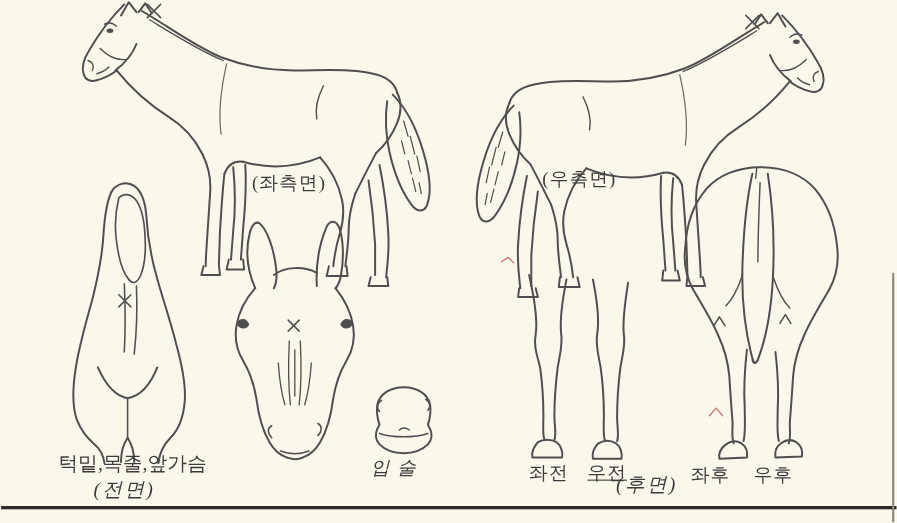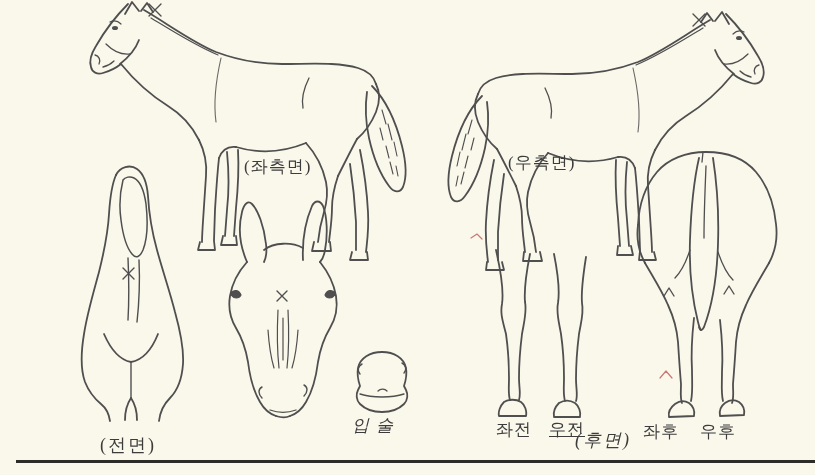--- a/index.html
+++ b/index.html
@@ -1,29 +1,29 @@
 <!DOCTYPE html>
 <html><head>
 <meta charset="utf-8">
 <style>
   html,body{margin:0;padding:0;}
   body{
     width:815px;height:475px;overflow:hidden;position:relative;
     background:#faf7eb;
     font-family:"Liberation Serif","DejaVu Serif",serif;
   }
-  #canvas-wrap{position:absolute;left:16px;top:0;width:741px;height:475px;}
+  #canvas-wrap{position:absolute;left:1px;top:0;width:741px;height:475px;}
   svg{position:absolute;left:0;top:0;}
   .lbl{
     position:absolute;color:#3c3c3c;font-size:17px;letter-spacing:1px;
     white-space:nowrap;line-height:1.1;
   }
   .lbl.big{font-size:18px;}
   #label-front-parts{left:52px;top:412px;letter-spacing:0;}
-  #label-front-view{left:84px;top:436px;letter-spacing:2px;}
+  #label-front-view{left:84px;top:436px;letter-spacing:2px;font-style:italic;}
   #label-left-side{left:228px;top:158px;}
   #label-right-side{left:492px;top:154px;}
   #label-lips{left:336px;top:417px;letter-spacing:7px;font-style:italic;}
   #label-left-front{left:480px;top:421px;}
   #label-right-front{left:533px;top:421px;text-decoration:underline;}
   #label-rear-view{left:559px;top:431px;letter-spacing:2px;font-style:italic;}
   #label-left-rear{left:627px;top:423px;}
   #label-right-rear{left:684px;top:423px;}
   #bottom-rule{
     position:absolute;left:0;top:460px;width:815px;height:3px;
@@ -186,20 +186,21 @@
     </g>
 
     <g stroke="#c97a74" stroke-width="1.2">
       <path d="M 455,238 l 6,-4 l 5,5"></path>
       <path d="M 644,378 L 650,371 L 656,378"></path>
     </g>
   </svg>
 
   <div class="lbl" id="label-left-side">(좌측면)</div>
   <div class="lbl" id="label-right-side">(우측면)</div>
+  <div class="lbl big" id="label-front-parts">턱밑,목줄,앞가슴</div>
   <div class="lbl big" id="label-front-view">(전면)</div>
   <div class="lbl" id="label-lips">입술</div>
   <div class="lbl" id="label-left-front">좌전</div>
   <div class="lbl" id="label-right-front">우전</div>
   <div class="lbl big" id="label-rear-view">(후면)</div>
   <div class="lbl" id="label-left-rear">좌후</div>
   <div class="lbl" id="label-right-rear">우후</div>
 
   <div id="bottom-rule"></div>
   <div id="right-rule"></div>

